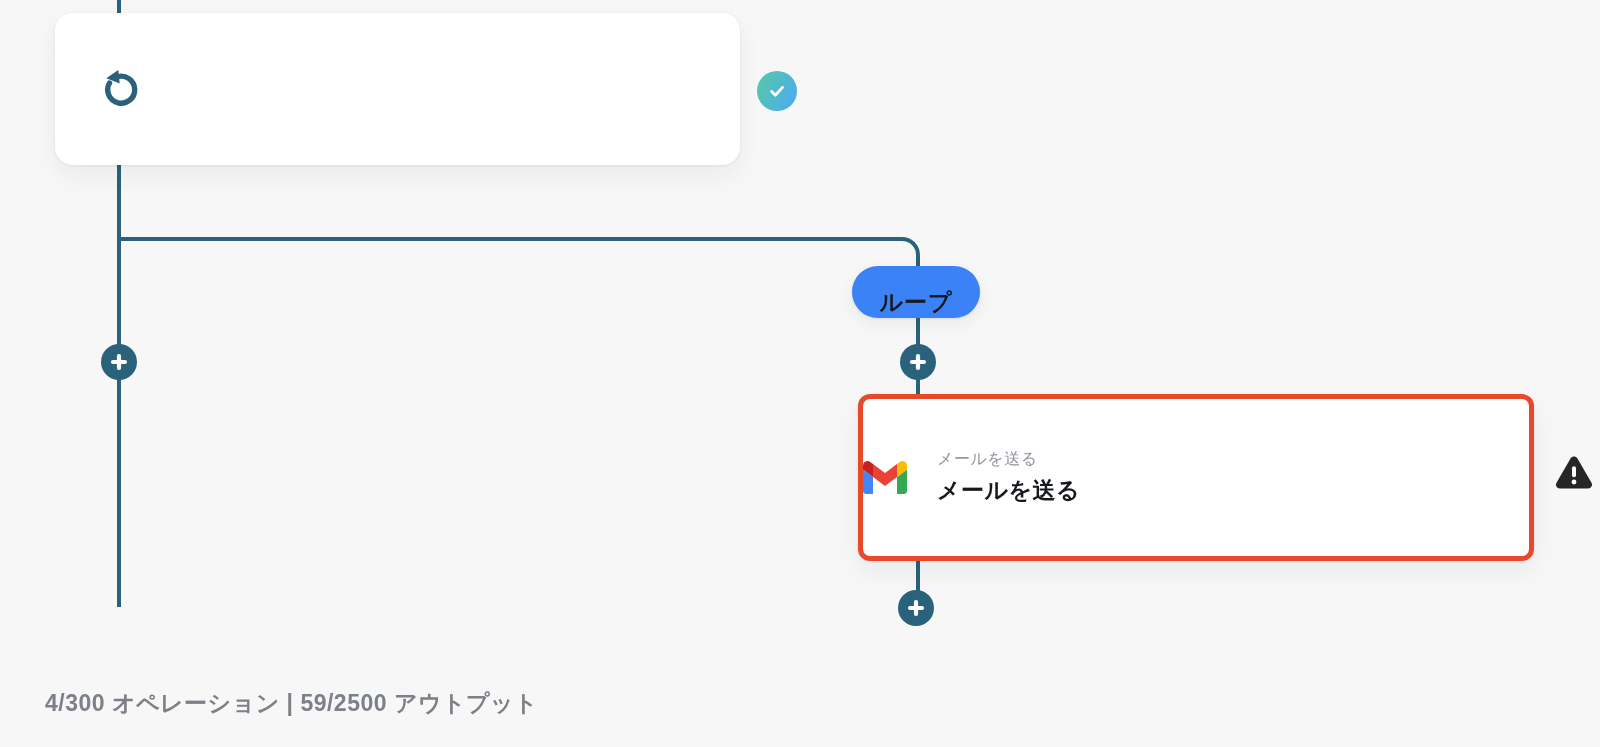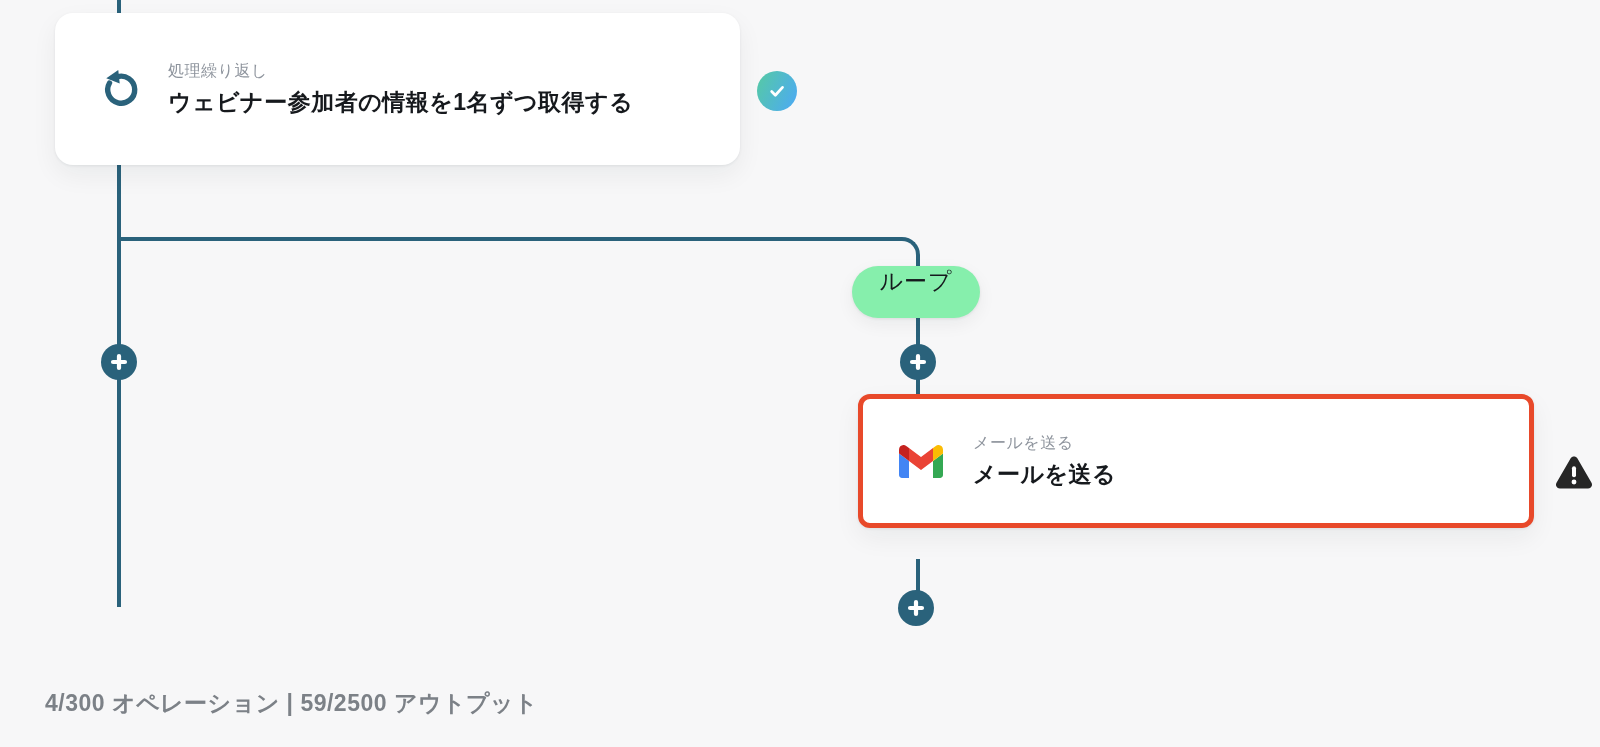--- a/index.html
+++ b/index.html
@@ -28,44 +28,44 @@
   .node-card {
     position: absolute; background: #ffffff; z-index: 3;
     display: flex; align-items: center; cursor: pointer;
     box-shadow: 0 1px 3px rgba(20,30,40,.07), 0 10px 26px rgba(20,30,40,.06);
   }
   .node-loop {
     left: 55px; top: 13px; width: 685px; height: 152px;
     border-radius: 18px; padding-left: 45px;
   }
   .node-gmail {
-    left: 858px; top: 394px; width: 676px; height: 134px;
-    border-radius: 12px; border: 5px solid #e8492a; padding-left: 36px;
+    left: 858px; top: 394px; width: 676px; height: 167px;
+    border-radius: 12px; border: 5px solid #e8492a; 
   }
   .node-icon { flex: 0 0 auto; display: flex; align-items: center; justify-content: center; }
   .node-icon.loop  { width: 40px; height: 40px; margin-right: 28px; }
   .node-icon.gmail { width: 44px; height: 34px; margin-right: 30px; }
   .node-texts { display: flex; flex-direction: column; gap: 5px; }
   .node-type-label { font-size: 16px; color: #8e949d; letter-spacing: .5px; }
   .node-title { font-size: 23px; font-weight: 700; color: #16191d; letter-spacing: .5px; }
 
   
   .check-badge {
     position: absolute; left: 757px; top: 71px; width: 40px; height: 40px;
     border-radius: 50%; z-index: 3;
     background: linear-gradient(115deg, #55c7ab 10%, #4dacee 90%);
     display: flex; align-items: center; justify-content: center;
   }
 
   
   .loop-pill {
     position: absolute; left: 852px; top: 266px; width: 128px; height: 52px;
-    background: #86efac; border-radius: 26px; z-index: 3;
-    display: flex; align-items: flex-start; justify-content: center;
-    font-size: 23px; font-weight: 400; color: #16191d;
+    background: #3b82f6; border-radius: 26px; z-index: 3;
+    display: flex; align-items: flex-end; justify-content: center;
+    font-size: 23px; font-weight: 700; color: #16191d;
     box-shadow: 0 1px 3px rgba(20,30,40,.08), 0 6px 18px rgba(20,30,40,.06);
     cursor: pointer; letter-spacing: 1px;
   }
 
   
   .plus-btn {
     position: absolute; width: 36px; height: 36px; border-radius: 50%;
     background: #2a627b; border: none; z-index: 4; cursor: pointer;
     display: flex; align-items: center; justify-content: center; padding: 0;
   }
@@ -92,24 +92,20 @@
   <div class="connector line-loop-upper"></div>
   <div class="connector line-loop-lower"></div>
 
   <div class="node-card node-loop">
     <span class="node-icon loop">
       <svg viewBox="0 0 40 40" width="40" height="40" aria-hidden="true">
         <path d="M17 7.9 A13.5 13.5 0 1 1 9.5 14" fill="none" stroke="#2a627b" stroke-width="5.4" stroke-linecap="round"></path>
         <polygon points="19,1.2 19,14.8 6.2,8.2" fill="#2a627b" transform="rotate(-6 17 8)"></polygon>
       </svg>
     </span>
-    <div class="node-texts">
-      <div class="node-type-label">処理繰り返し</div>
-      <div class="node-title">ウェビナー参加者の情報を1名ずつ取得する</div>
-    </div>
   </div>
 
   <div class="check-badge">
     <svg viewBox="0 0 24 24" width="22" height="22">
       <path d="M6.2 12.6l4 4 7.8-8.6" fill="none" stroke="#ffffff" stroke-width="3" stroke-linecap="round" stroke-linejoin="round"></path>
     </svg>
   </div>
 
   <div class="loop-pill">
     <span>ループ</span>

